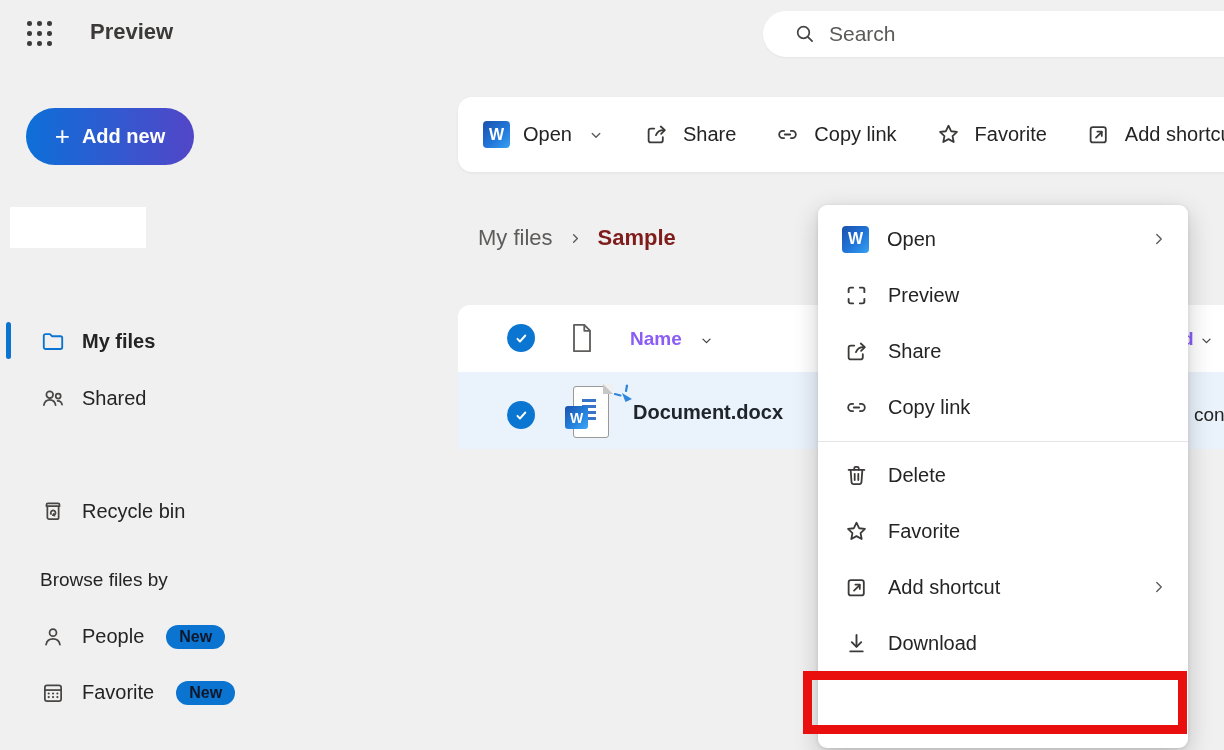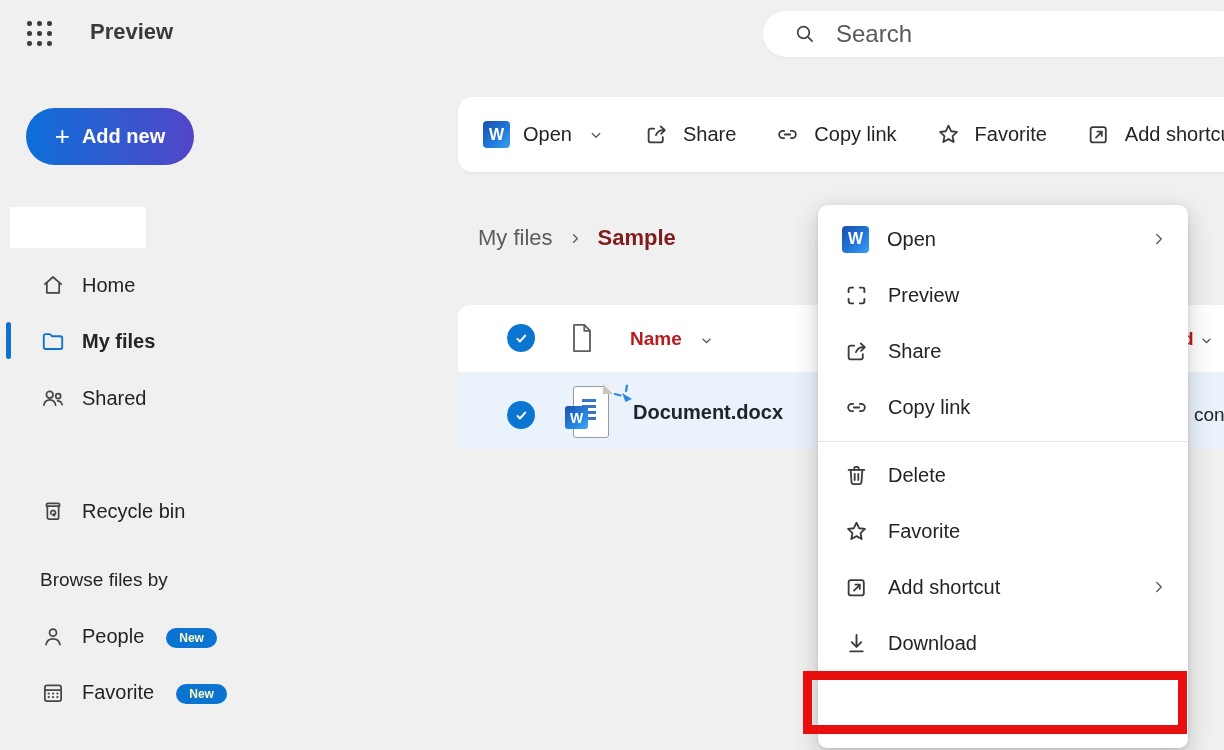--- a/index.html
+++ b/index.html
@@ -8,41 +8,41 @@
   #screen { position:relative; width:1224px; height:750px; background:#f1f0f0; overflow:hidden; }
 
   
   .waffle { position:absolute; left:27px; top:21px; width:26px; height:26px;
     display:grid; grid-template-columns:repeat(3,1fr); gap:4px; cursor:pointer; }
   .waffle i { width:4.5px; height:4.5px; border-radius:50%; background:#3d3c3b; }
   .app-title { position:absolute; left:90px; top:19px; font-size:22px; font-weight:600; color:#3b3a39; }
   .search-pill { position:absolute; left:763px; top:11px; width:480px; height:46px; background:#fff;
     border-radius:23px; display:flex; align-items:center; padding-left:30px; box-shadow:0 1px 2px rgba(0,0,0,.05); }
   .search-pill svg { flex:0 0 auto; }
-  .search-pill input { border:none; outline:none; background:transparent; margin-left:19px;
-    font-size:24px; color:#4d7c0f; width:320px; font-family:"Liberation Sans",sans-serif; }
+  .search-pill input { border:none; outline:none; background:transparent; margin-left:12px;
+    font-size:21px; color:#4d7c0f; width:320px; font-family:"Liberation Sans",sans-serif; }
   .search-pill input::placeholder { color:#5b5a59; opacity:1; }
 
   
   .add-new { position:absolute; left:26px; top:108px; width:168px; height:57px; border:none; cursor:pointer;
     border-radius:29px; background:linear-gradient(90deg,#0d6fd8,#5246c8); color:#fff;
     display:flex; align-items:center; justify-content:center; gap:12px;
     font-size:20px; font-weight:600; font-family:"Liberation Sans",sans-serif; }
   .add-new .plus { font-size:26px; font-weight:400; line-height:1; margin-top:-2px; }
   .redacted { position:absolute; left:10px; top:207px; width:136px; height:41px; background:#fff; }
 
   .nav-item { position:absolute; left:0; width:240px; height:52px; display:flex; align-items:center; cursor:pointer; }
   .nav-item .nicon { position:absolute; left:40px; width:26px; height:26px; display:flex; align-items:center; justify-content:center; }
   .nav-item .nlabel { position:absolute; left:82px; font-size:20px; color:#242424; }
   .nav-item.selected .nlabel { font-weight:700; }
   .sel-bar { position:absolute; left:6px; top:322px; width:5px; height:37px; border-radius:3px; background:#0b74d1; }
 
   .section-heading { position:absolute; left:40px; top:569px; font-size:19px; font-weight:400; color:#242424; }
   .badge-new { display:inline-flex; align-items:center; justify-content:center; margin-left:22px;
-    background:#0b74d1; color:#fef9c3; font-size:12px; font-weight:600; border-radius:14px;
+    background:#0b74d1; color:#0f172a; font-size:16px; font-weight:600; border-radius:14px;
     padding:4px 13px; line-height:1; position:relative; top:-1px; }
 
   
   .toolbar { position:absolute; left:458px; top:97px; width:800px; height:75px; background:#fff;
     border-radius:14px; display:flex; align-items:center; padding-left:25px; gap:38px;
     box-shadow:0 1px 3px rgba(0,0,0,.06); }
   .tb-item { display:flex; align-items:center; gap:13px; cursor:pointer; background:none; border:none;
     font-size:20px; color:#242424; font-family:"Liberation Sans",sans-serif; white-space:nowrap; }
   .tb-item .chev { margin-left:2px; display:flex; }
 
@@ -50,21 +50,21 @@
   .breadcrumb { position:absolute; left:478px; top:225px; display:flex; align-items:center; gap:15px; }
   .bc-parent { font-size:22px; color:#5d5c5b; cursor:pointer; }
   .bc-current { font-size:22px; font-weight:700; color:#7f1d1d; }
 
   
   .table-header { position:absolute; left:458px; top:305px; width:766px; height:67px; background:#fff;
     border-radius:12px 0 0 0; }
   .file-row { position:absolute; left:458px; top:372px; width:766px; height:77px; background:#eaf2fb; cursor:pointer; }
   .check-circle { position:absolute; width:28px; height:28px; border-radius:50%; background:#0b76d1;
     display:flex; align-items:center; justify-content:center; cursor:pointer; }
-  .col-name { position:absolute; left:630px; font-size:19px; font-weight:700; color:#b91c1c; }
+  .col-name { position:absolute; left:630px; font-size:19px; font-weight:700; color:#8b5cf6; }
   .sort-chev { position:absolute; display:flex; }
   .doc-name { position:absolute; left:633px; top:401px; font-size:20px; font-weight:700; color:#20242b;text-align:right; }
   .frag { position:absolute; font-size:19px; color:#242424; }
 
   
   .doc-icon { position:absolute; left:565px; top:386px; width:46px; height:56px; }
   .doc-icon .page { position:absolute; left:8px; top:0; width:36px; height:52px; background:#fff;
     border:1.6px solid #9a9998; border-radius:3px; }
   .doc-icon .fold { position:absolute; right:-1.6px; top:-1.6px; width:0; height:0;
     border-left:10px solid #c7c6c5; border-top:10px solid #f1f0f0; }
@@ -124,29 +124,20 @@
 
   <button class="add-new">
     <span class="plus">+</span>
     <span>Add new</span>
   </button>
 
   <div class="redacted"></div>
 
   <div class="sel-bar"></div>
 
-  <div class="nav-item" style="top:259px;">
-    <span class="nicon">
-      <svg width="26" height="26" viewBox="0 0 24 24" fill="none" stroke="#484644" stroke-width="1.6" stroke-linejoin="round">
-        <path d="M4 11.6 12 4.6l8 7"></path>
-          <path d="M6.3 10V19.2h11.4V10"></path>
-      </svg>
-    </span>
-    <span class="nlabel">Home</span>
-  </div>
 
   <div class="nav-item selected" style="top:315px;">
     <span class="nicon">
       <svg width="26" height="26" viewBox="0 0 24 24" fill="none" stroke="#0b74d1" stroke-width="1.7" stroke-linejoin="round">
         <path d="M3.5 7.2c0-.9.7-1.6 1.6-1.6h4.1l2 2h7.7c.9 0 1.6.7 1.6 1.6v8.6c0 .9-.7 1.6-1.6 1.6H5.1c-.9 0-1.6-.7-1.6-1.6z"></path>
       </svg>
     </span>
     <span class="nlabel">My files</span>
   </div>
 

